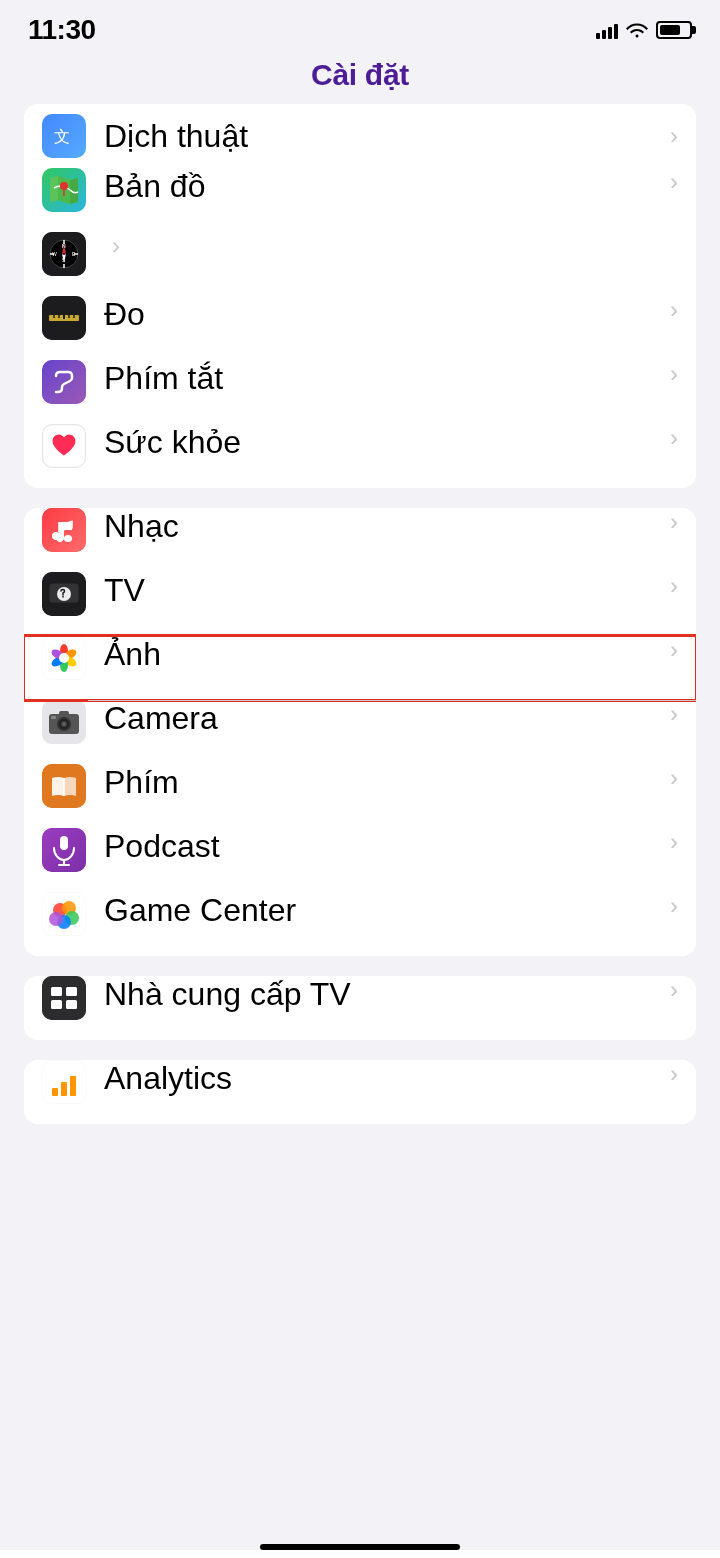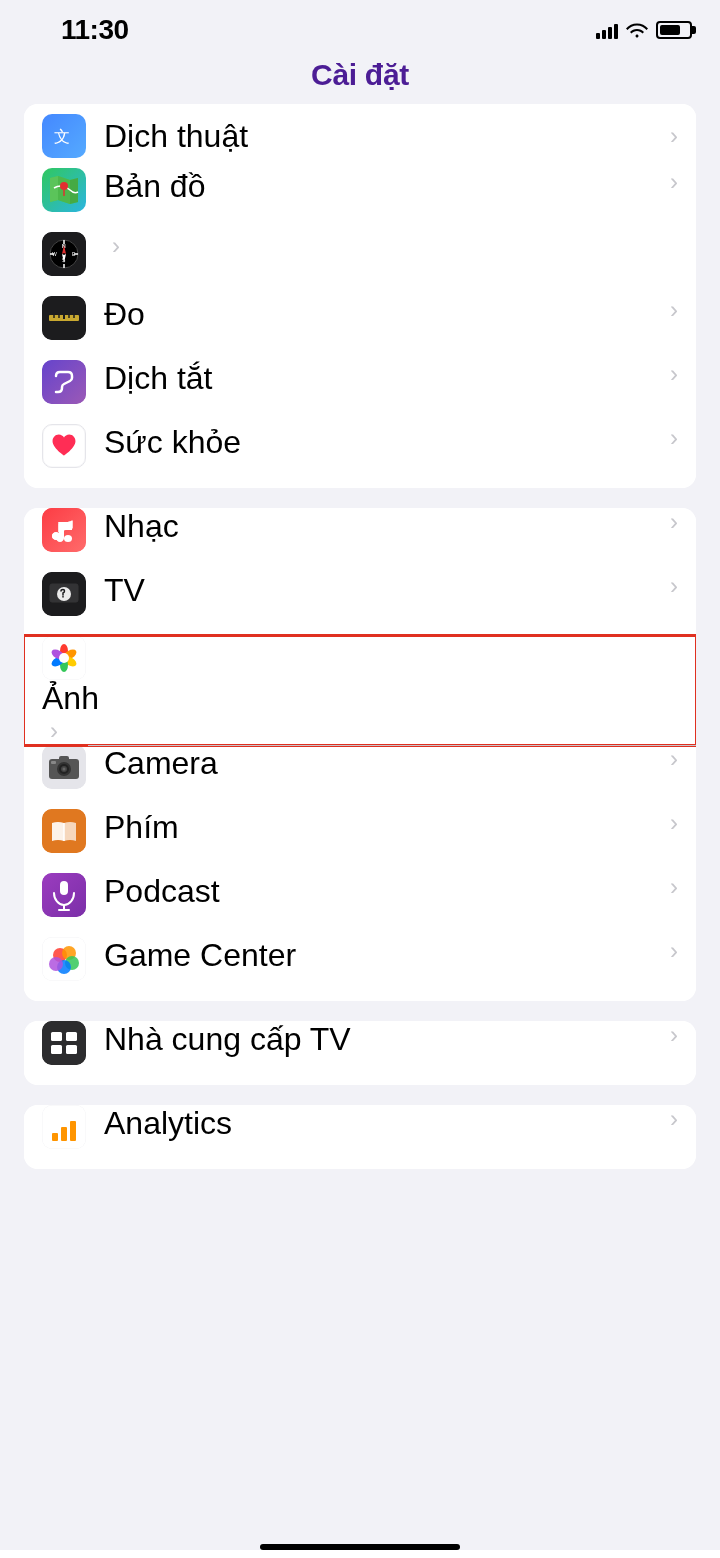--- a/index.html
+++ b/index.html
@@ -12,21 +12,20 @@
       overflow-x: hidden;
     }
 
     
     .status-bar {
       display: flex;
       justify-content: space-between;
       align-items: center;
       padding: 14px 28px 8px 28px;
       background: #f2f2f7;
-      margin-left: 33px;
     }
     .status-time {
       font-size: 28px;
       font-weight: 700;
       color: #000;
       letter-spacing: -0.5px;
     }
     .status-icons {
       display: flex;
       align-items: center;
@@ -110,21 +109,20 @@
       bottom: 0;
       left: 64px;
       right: 0;
       height: 0.5px;
       background: #c8c7cc;
     }
     .settings-row.highlighted {
       outline: 3px solid #e03020;
       outline-offset: -1px;
       z-index: 2;
-      flex-direction: column;
     }
 
     .app-icon {
       width: 44px;
       height: 44px;
       border-radius: 10px;
       margin-right: 18px;
       flex-shrink: 0;
       display: flex;
       align-items: center;
@@ -317,21 +315,21 @@
           <linearGradient id="shortcutsGrad" x1="0" y1="0" x2="1" y2="1">
             <stop offset="0%" stop-color="#6644cc"></stop>
             <stop offset="100%" stop-color="#9b59b6"></stop>
           </linearGradient>
         </defs>
 
         <path d="M14 16 Q14 12 18 12 L26 12 Q30 12 30 16 L30 18 Q30 20 28 21 L22 24 Q20 25 20 27 L20 28 Q20 32 16 32 L14 32" stroke="white" stroke-width="2.5" fill="none" stroke-linecap="round"></path>
         <circle cx="22" cy="24" r="0" fill="none"></circle>
       </svg>
     </div>
-    <span class="row-label">Dịch tắt</span>
+    <span class="row-label">Phím tắt</span>
     <span class="chevron">›</span>
   </div>
 
   <div class="settings-row">
     <div class="app-icon icon-health">
       <svg width="44" height="44" viewBox="0 0 44 44">
         <rect width="44" height="44" rx="10" fill="white" stroke="#e5e5ea" stroke-width="0.5"></rect>
 
         <path d="M22 32 C22 32 10 24 10 17 C10 13 13 10 16.5 10 C19 10 21 11.5 22 13 C23 11.5 25 10 27.5 10 C31 10 34 13 34 17 C34 24 22 32 22 32Z" fill="#ff2d55"></path>
       </svg>

